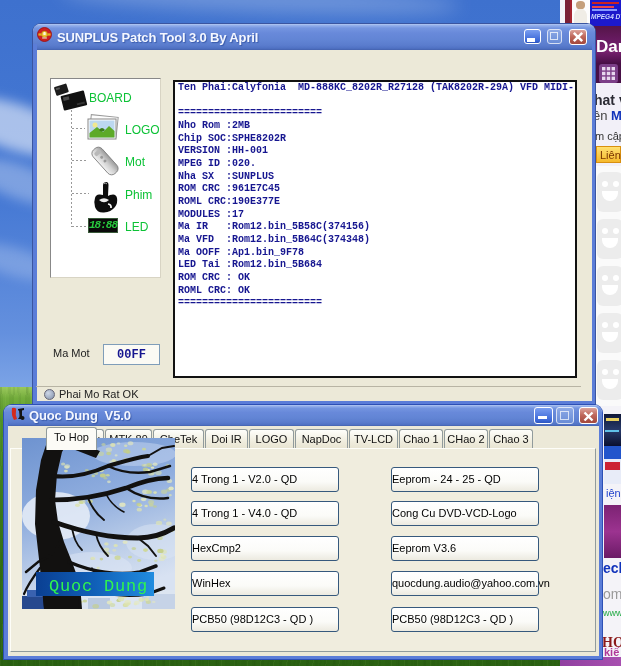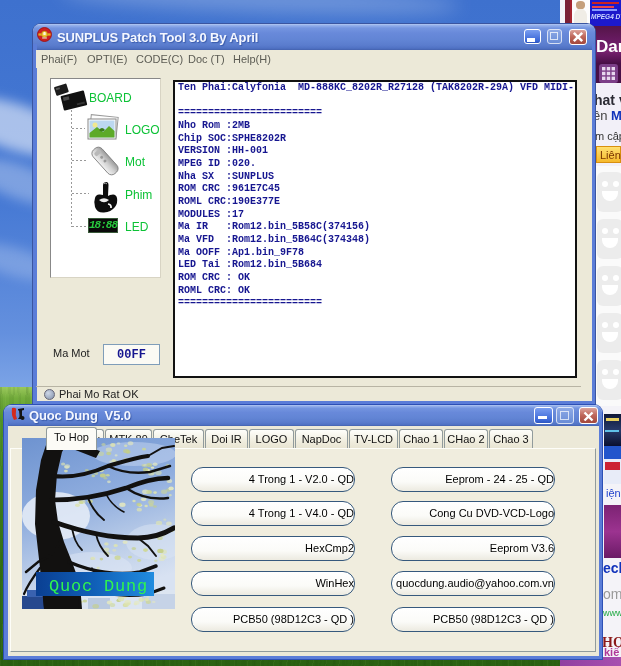--- a/index.html
+++ b/index.html
@@ -56,22 +56,22 @@
 .tab span { position:relative; top:3px; }
 #tabact { top:427px; height:23px; background:#fcfbf6; z-index:5; }
 #tpanel { position:absolute; left:10px; top:448px; width:586px; height:204px; background:#f0edde;
  border:1px solid; border-color:#fdfdf8 #919b9c #919b9c #fdfdf8; }
 
 #photo { position:absolute; left:22px; top:438px; width:153px; height:171px; }
 .smile { position:absolute; left:37px; width:26px; height:40px; background:#ececec; border-radius:6px; }
 .smile:before { content:""; position:absolute; left:5px; top:9px; width:6px; height:6px; border-radius:50%; background:#fff; box-shadow:11px 0 0 #fff; }
 .smile:after { content:""; position:absolute; left:5px; top:19px; width:16px; height:10px; border-radius:0 0 10px 10px; background:#fff; }
 
-.qbtn { position:absolute; width:164px; height:25px; background:linear-gradient(180deg,#ffffff 0%,#fbfbf8 60%,#eceae0 100%);
- border:1px solid #36597d; border-radius:12px; font-size:11px; color:#000; text-align:right; line-height:23px; }
+.qbtn { position:absolute; width:148px; height:25px; background:linear-gradient(180deg,#ffffff 0%,#fbfbf8 60%,#eceae0 100%);
+ border:1px solid #36597d; border-radius:3px; font-size:11px; color:#000; text-align:left; line-height:23px; }
 </style>
 </head>
 <body>
 <div id="desk"></div>
 <div id="grass"></div>
 <div class="cloud" style="left:-50px;top:104px;width:130px;height:46px;transform:rotate(18deg);opacity:1;"></div>
 <div class="cloud" style="left:-30px;top:165px;width:100px;height:34px;transform:rotate(20deg);opacity:.55;"></div>
 <div class="cloud" style="left:-30px;top:248px;width:90px;height:28px;transform:rotate(16deg);opacity:.4;"></div>
 <div class="cloud" style="left:60px;top:-14px;width:400px;height:26px;transform:rotate(2deg);opacity:.45;filter:blur(9px);"></div>
 
@@ -144,27 +144,20 @@
   </svg>
   <div class="ttl" style="left:24px;top:6px;">SUNPLUS Patch Tool 3.0 By April</div>
   <div class="btn btnmin" style="left:491px;top:5px;width:17px;height:15px;"></div>
   <div class="bglyph" style="left:494px;top:14px;width:8px;height:3.5px;background:#fff;"></div>
   <div class="btn btnmax" style="left:514px;top:5px;width:15px;height:15px;"></div>
   <div style="position:absolute;left:517px;top:8px;width:8px;height:8px;border:1.5px solid rgba(255,255,255,.75);"></div>
   <div class="btn btncls" style="left:536px;top:5px;width:18px;height:16px;"></div>
   <svg style="position:absolute;left:539px;top:7px;" width="12" height="12">
       <path d="M1.8 1.8 L10.2 10.2 M10.2 1.8 L1.8 10.2" stroke="#fff" stroke-width="2.5"></path>
     </svg>
-  <div id="menu">
-    <span style="left:5px;">Phai(F)</span>
-    <span style="left:51px;">OPTI(E)</span>
-    <span style="left:100px;">CODE(C)</span>
-    <span style="left:152px;">Doc (T)</span>
-    <span style="left:197px;">Help(H)</span>
-  </div>
   <div id="lp">
     <svg style="position:absolute;left:1px;top:2px;" width="36" height="30" viewBox="0 0 36 30">
       <g transform="rotate(-18 10 9)">
           <rect x="3" y="4" width="13" height="9" rx="1" fill="#1c1c1c"></rect>
           <rect x="4.5" y="5.5" width="4" height="2" fill="#555"></rect>
         </g>
       <g transform="rotate(-14 22 20)">
           <rect x="10" y="12" width="24" height="15" rx="1" fill="#111"></rect>
           <rect x="12" y="14" width="6" height="3.5" fill="#4a4a4a"></rect>
           <rect x="24" y="23" width="8" height="2" fill="#333"></rect>

